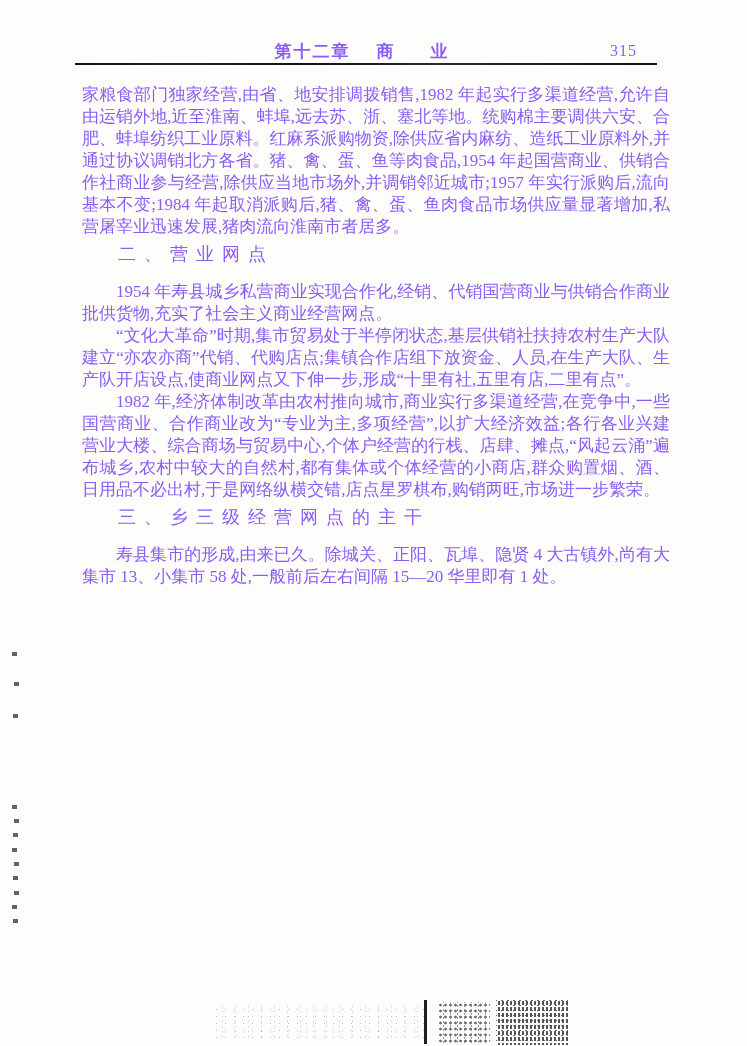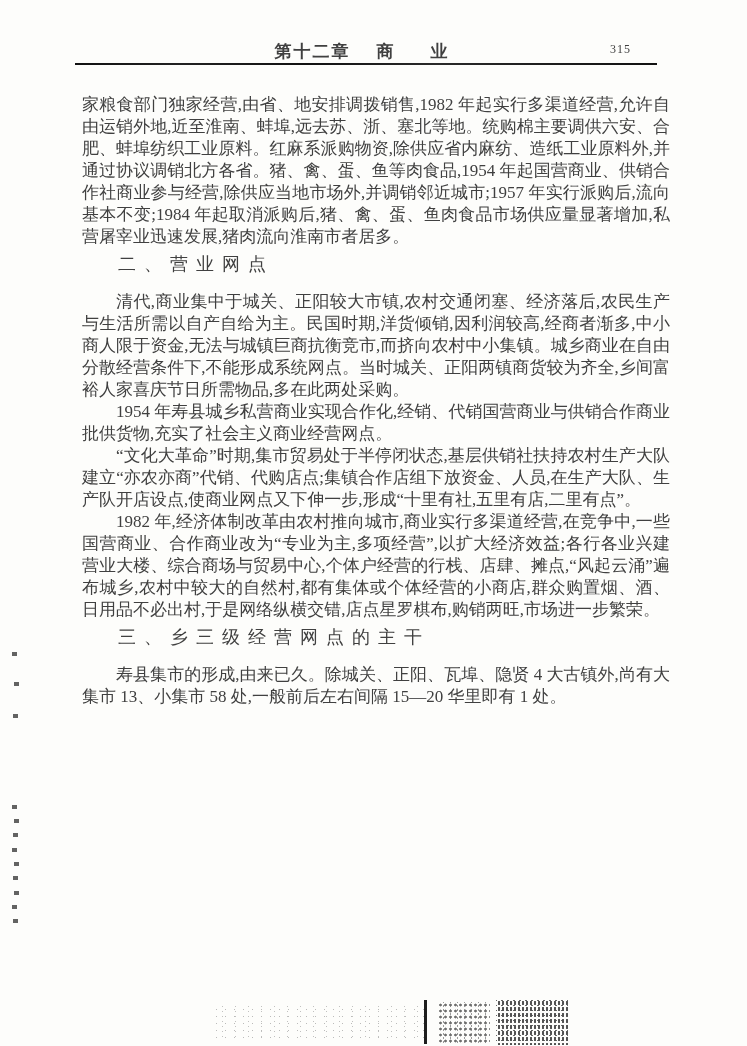--- a/index.html
+++ b/index.html
@@ -2,53 +2,53 @@
 <html><head>
 <meta charset="utf-8">
 <style>
   html, body { margin: 0; padding: 0; background: #e8e8e6; }
   .page {
     position: relative;
     width: 747px;
     height: 1046px;
     margin: 0 auto;
     background: #fdfdfb;
-    color: #404040;
+    color: #8b5cf6;
     font-family: "Liberation Serif", "DejaVu Serif", serif;
     overflow: hidden;
     text-decoration: underline;
   }
   
   .running-head {
     position: absolute;
     top: 40px; left: 75px; width: 582px;
     text-align: center;
     font-size: 17px;
     font-weight: bold;
     letter-spacing: 2px;
     white-space: nowrap;
   }
   .running-head .chapter { margin-right: 26px; }
   .running-head .title   { letter-spacing: 10px; }
   .folio {
     position: absolute;
     top: 42px; left: 610px;
-    font-size: 12px;
+    font-size: 16px;
     font-weight: normal;
     letter-spacing: 1px;
   }
   .head-rule {
     position: absolute;
     top: 63px; left: 75px; width: 582px; height: 2px;
     background: linear-gradient(90deg, #111 0%, #222 18%, #111 40%, #2a2a2a 62%, #111 100%);
   }
   
   .body-text {
     position: absolute;
-    top: 94px; left: 82px; width: 588px;
+    top: 84px; left: 82px; width: 588px;
     font-size: 17px;
     line-height: 22px;
     text-align: justify;
   }
   .body-text p {
     margin: 0;
     text-indent: 2em;
     word-break: break-all;
   }
   .body-text p.no-indent { text-indent: 0; }
@@ -124,21 +124,20 @@
 
   <div class="running-head">
     <span class="chapter">第十二章</span><span class="title">商　业</span>
   </div>
   <div class="folio">315</div>
   <div class="head-rule"></div>
 
   <div class="body-text">
     <p class="no-indent">家粮食部门独家经营,由省、地安排调拨销售,1982 年起实行多渠道经营,允许自由运销外地,近至淮南、蚌埠,远去苏、浙、塞北等地。统购棉主要调供六安、合肥、蚌埠纺织工业原料。红麻系派购物资,除供应省内麻纺、造纸工业原料外,并通过协议调销北方各省。猪、禽、蛋、鱼等肉食品,1954 年起国营商业、供销合作社商业参与经营,除供应当地市场外,并调销邻近城市;1957 年实行派购后,流向基本不变;1984 年起取消派购后,猪、禽、蛋、鱼肉食品市场供应量显著增加,私营屠宰业迅速发展,猪肉流向淮南市者居多。</p>
     <h2 class="section-heading">二、营业网点</h2>
-    <p>清代,商业集中于城关、正阳较大市镇,农村交通闭塞、经济落后,农民生产与生活所需以自产自给为主。民国时期,洋货倾销,因利润较高,经商者渐多,中小商人限于资金,无法与城镇巨商抗衡竞市,而挤向农村中小集镇。城乡商业在自由分散经营条件下,不能形成系统网点。当时城关、正阳两镇商货较为齐全,乡间富裕人家喜庆节日所需物品,多在此两处采购。</p>
     <p>1954 年寿县城乡私营商业实现合作化,经销、代销国营商业与供销合作商业批供货物,充实了社会主义商业经营网点。</p>
     <p>“文化大革命”时期,集市贸易处于半停闭状态,基层供销社扶持农村生产大队建立“亦农亦商”代销、代购店点;集镇合作店组下放资金、人员,在生产大队、生产队开店设点,使商业网点又下伸一步,形成“十里有社,五里有店,二里有点”。</p>
     <p>1982 年,经济体制改革由农村推向城市,商业实行多渠道经营,在竞争中,一些国营商业、合作商业改为“专业为主,多项经营”,以扩大经济效益;各行各业兴建营业大楼、综合商场与贸易中心,个体户经营的行栈、店肆、摊点,“风起云涌”遍布城乡,农村中较大的自然村,都有集体或个体经营的小商店,群众购置烟、酒、日用品不必出村,于是网络纵横交错,店点星罗棋布,购销两旺,市场进一步繁荣。</p>
     <h2 class="section-heading">三、乡三级经营网点的主干</h2>
     <p>寿县集市的形成,由来已久。除城关、正阳、瓦埠、隐贤 4 大古镇外,尚有大集市 13、小集市 58 处,一般前后左右间隔 15—20 华里即有 1 处。</p>
   </div>
 
   <div class="margin-marks"></div>
   <div class="noise-band"></div>
   <div class="noise-bar"></div>

